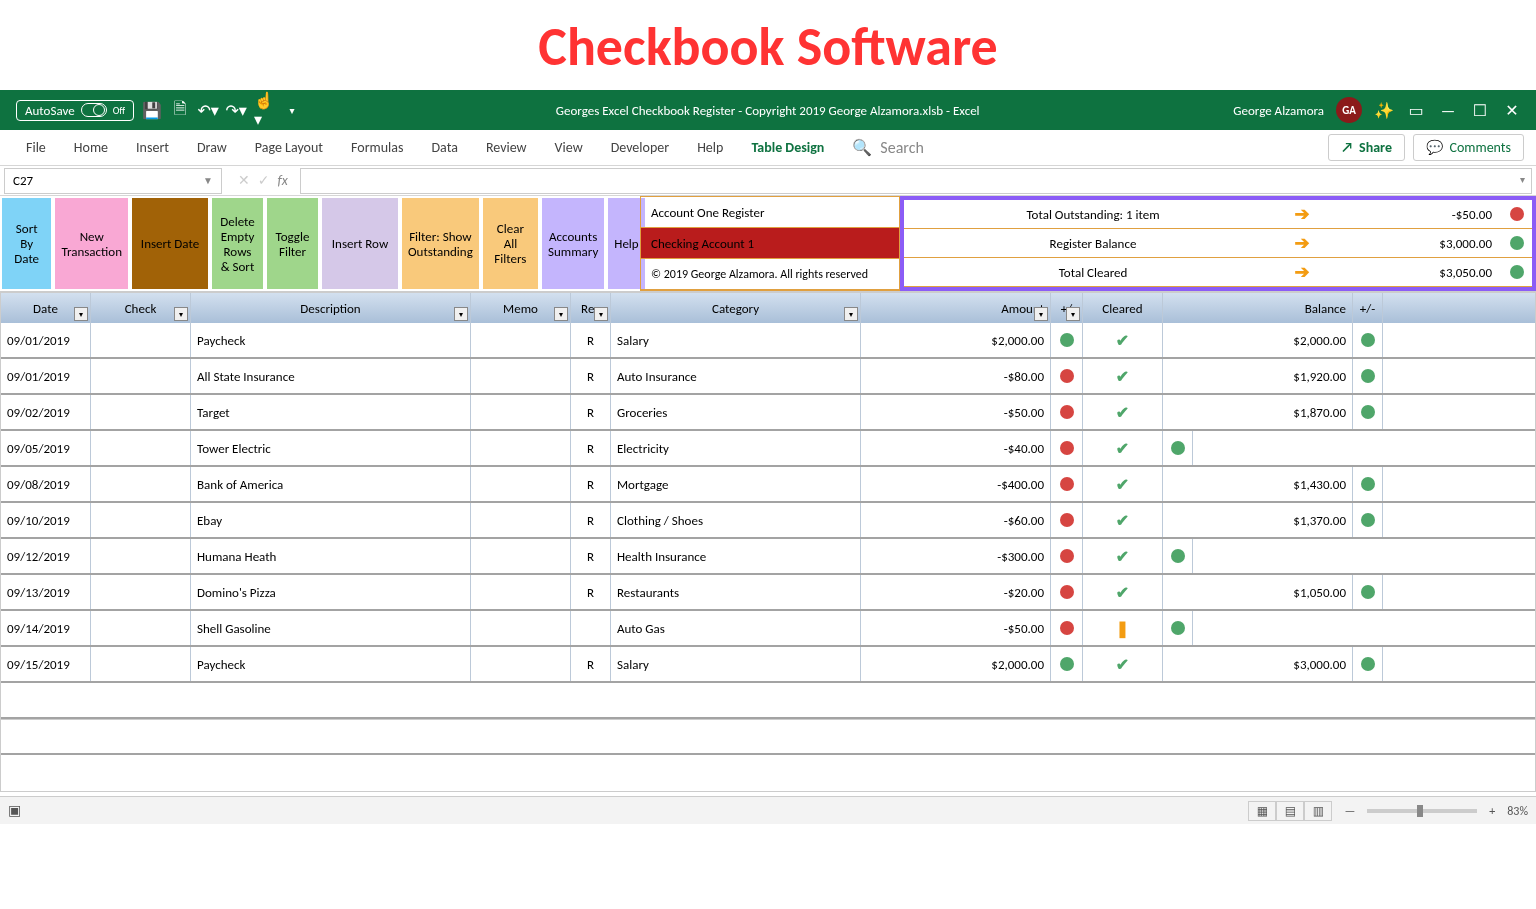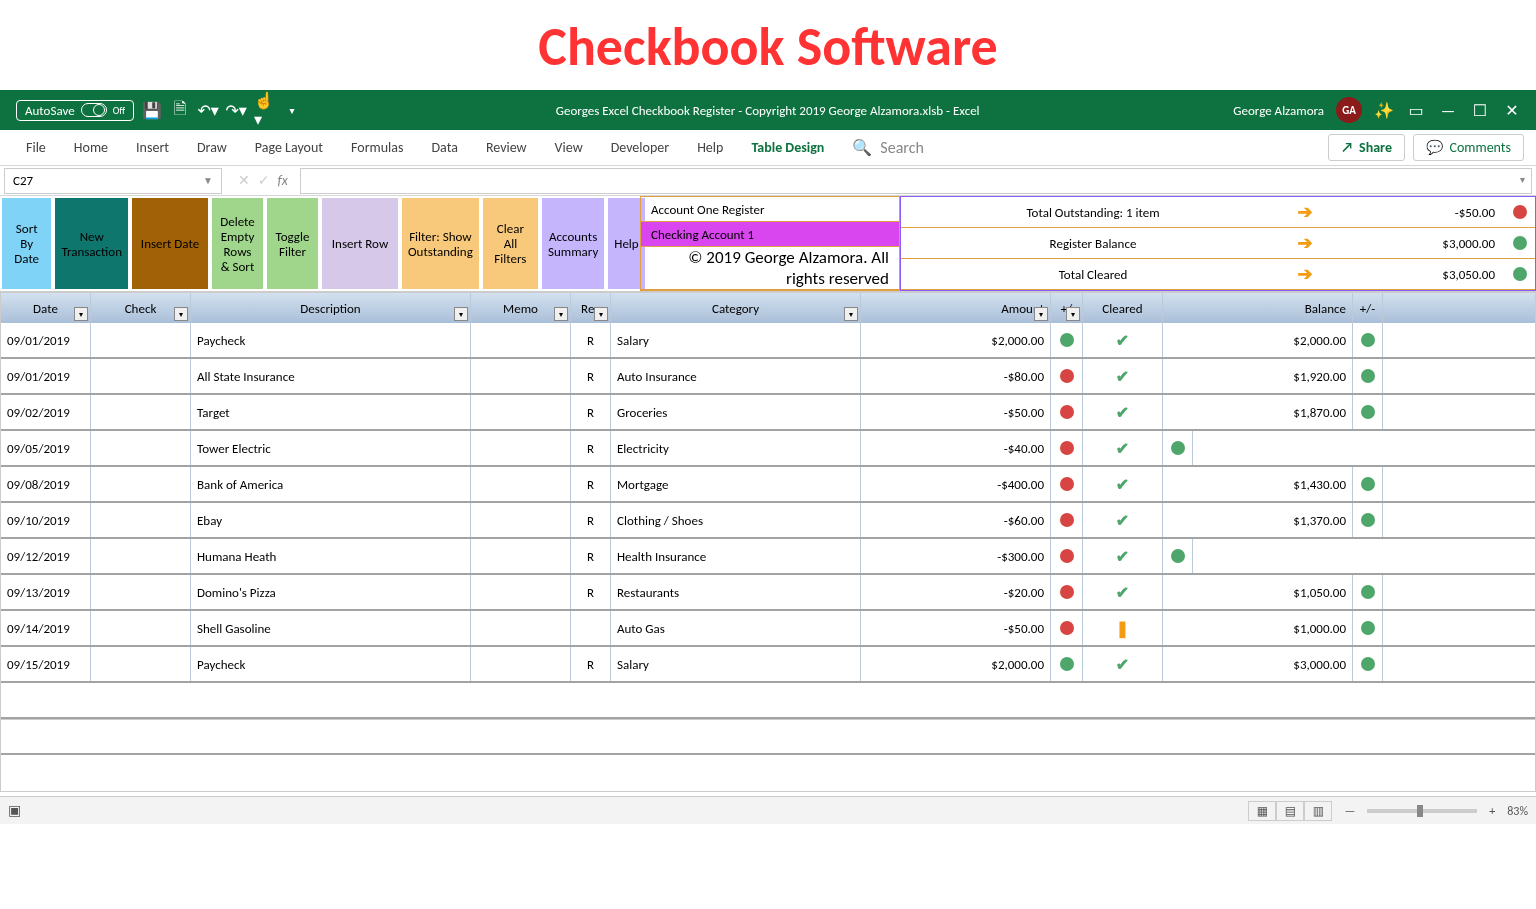--- a/index.html
+++ b/index.html
@@ -27,30 +27,30 @@
   .fbar{height:30px;display:flex;align-items:center;border-bottom:1px solid #d6d6d6;}
   .namebox{width:218px;height:26px;border:1px solid #ccc;margin:0 4px;padding:0 8px;font-size:13px;display:flex;align-items:center;justify-content:space-between;}
   .fx-area{display:flex;align-items:center;gap:8px;padding:0 12px;color:#888;font-size:14px;}
   .finput{flex:1;height:26px;border:1px solid #ccc;margin-right:4px;position:relative;}
   .finput::after{content:"▾";position:absolute;right:6px;top:4px;color:#888;font-size:10px;}
   
   .btnrow{display:flex;height:96px;align-items:stretch;border-bottom:1px solid #ccc;}
   .bcol{display:flex;flex-direction:row;}
   .bbtn{display:flex;align-items:center;justify-content:center;text-align:center;font-size:13px;border:2px solid #fff;padding:4px 6px;cursor:pointer;}
   .c-blue{background:#7fd3f7;}
-  .c-dblue{background:#0f766e;}
+  .c-dblue{background:#f9a8d4;}
   .c-yellow{background:#a16207;}
   .c-green{background:#9fd68b;}
   .c-purple{background:#d5c8e8;}
   .c-orange{background:#f9c97b;}
   .c-lblue{background:#c4b5fd;}
   .info-col{flex:0 0 260px;display:flex;flex-direction:column;border:1px solid #e0a040;}
   .info-cell{flex:1;display:flex;align-items:center;padding:0 10px;font-size:13px;border-bottom:1px solid #e0a040;text-align:right;}
-  .info-cell.hl{background:#d946ef;}
-  .sum-col{flex:1;display:flex;flex-direction:column;border:1px solid #8b5cf6;}
+  .info-cell.hl{background:#b91c1c;}
+  .sum-col{flex:1;display:flex;flex-direction:column;border:4px solid #8b5cf6;}
   .sum-row{flex:1;display:flex;align-items:center;border-bottom:1px solid #e0a040;}
   .sum-label{flex:1;text-align:center;font-size:13px;}
   .arrow-cell{width:40px;text-align:center;color:#f39c12;font-size:18px;font-weight:700;}
   .sum-val{width:180px;text-align:right;padding-right:10px;font-size:13px;}
   .dot-cell{width:30px;display:flex;align-items:center;justify-content:center;}
   .dot{width:14px;height:14px;border-radius:50%;display:inline-block;}
   .dot.red{background:#d64541;}
   .dot.green{background:#4fa66a;}
   
   .gridwrap{border:1px solid #ccc;height:500px;overflow:hidden;}
@@ -171,21 +171,21 @@
     <div class="bbtn c-orange" style="flex:1;">Filter: Show Outstanding</div>
     <div class="bbtn c-orange" style="flex:1;">Clear All Filters</div>
   </div>
   <div class="bcol" style="width:100px;">
     <div class="bbtn c-lblue" style="flex:1;">Accounts Summary</div>
     <div class="bbtn c-lblue" style="flex:1;">Help</div>
   </div>
   <div class="info-col">
     <div class="info-cell">Account One Register</div>
     <div class="info-cell hl">Checking Account 1</div>
-    <div class="info-cell" style="font-size:17px;">© 2019 George Alzamora. All rights reserved</div>
+    <div class="info-cell" style="font-size:12px;">© 2019 George Alzamora. All rights reserved</div>
   </div>
   <div class="sum-col" id="sum-host">
       <div class="sum-row">
         <div class="sum-label">Total Outstanding: 1 item</div>
         <div class="arrow-cell">➔</div>
         <div class="sum-val">-$50.00</div>
         <div class="dot-cell">
           <span class="dot red"></span>
         </div>
       </div>
@@ -410,21 +410,20 @@
         <div class="td c-memo"></div>
         <div class="td c-rec"></div>
         <div class="td c-cat">Auto Gas</div>
         <div class="td c-amt">-$50.00</div>
         <div class="td c-pm">
           <span class="dot red"></span>
         </div>
         <div class="td c-clr">
           <span class="warn">❚</span>
         </div>
-        <div class="td c-bal">$1,000.00</div>
         <div class="td c-pm2">
           <span class="dot green"></span>
         </div>
       </div>
       <div class="trow">
         <div class="td c-date">09/15/2019</div>
         <div class="td c-check"></div>
         <div class="td c-desc">Paycheck</div>
         <div class="td c-memo"></div>
         <div class="td c-rec">R</div>

